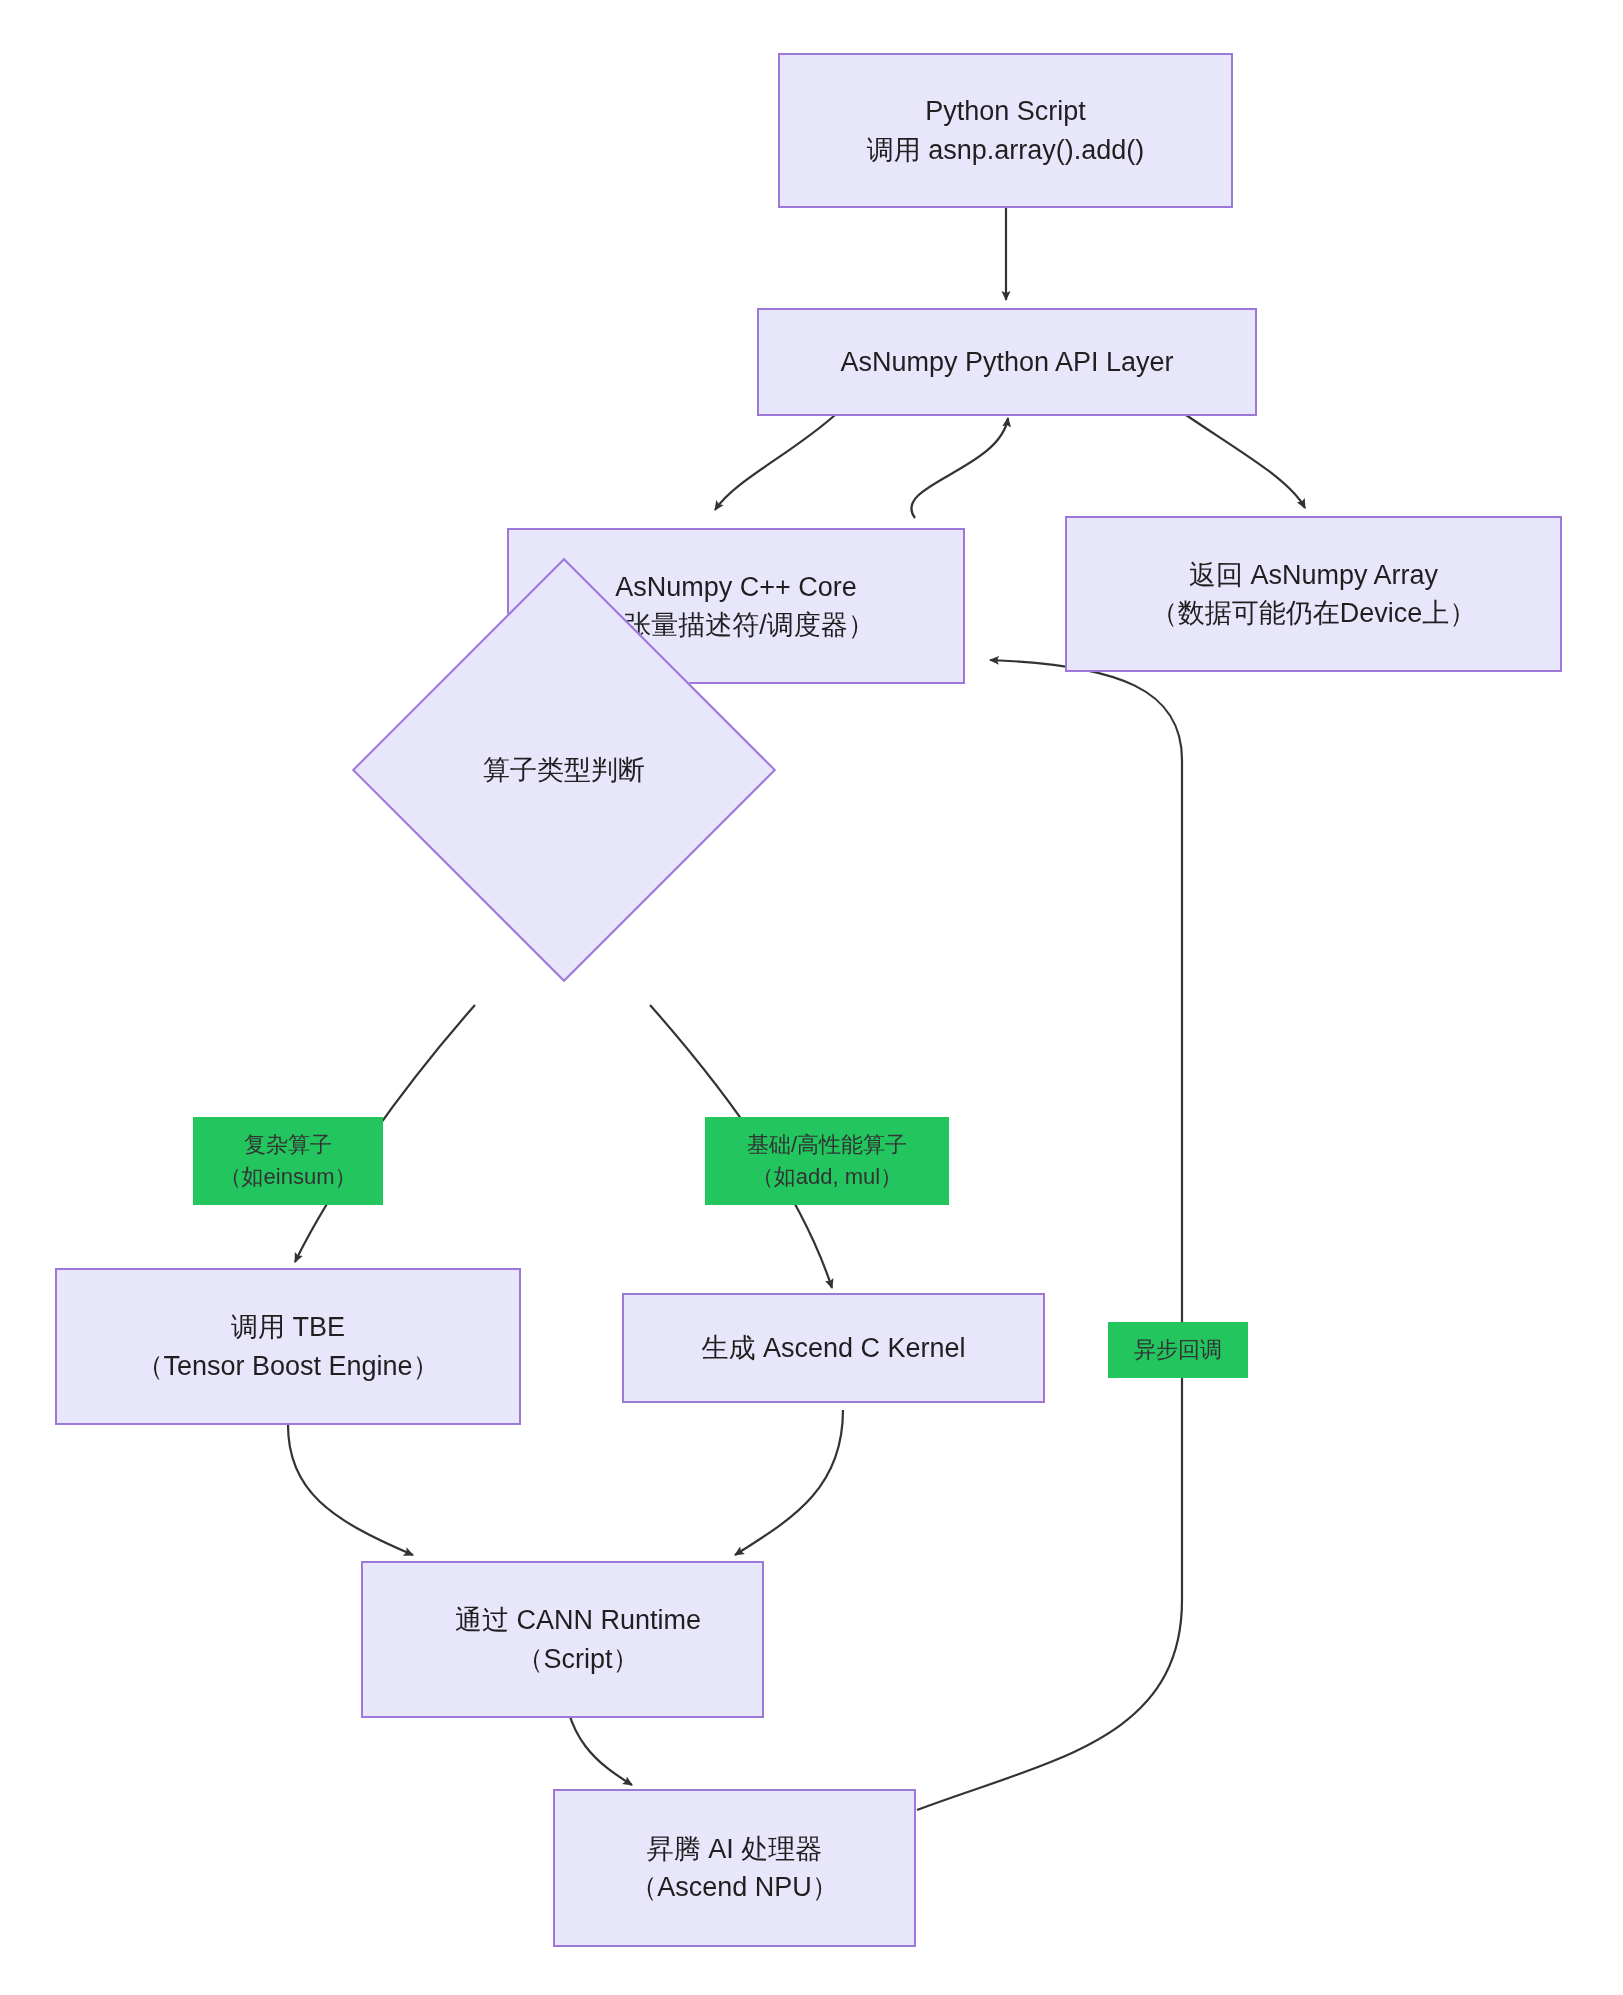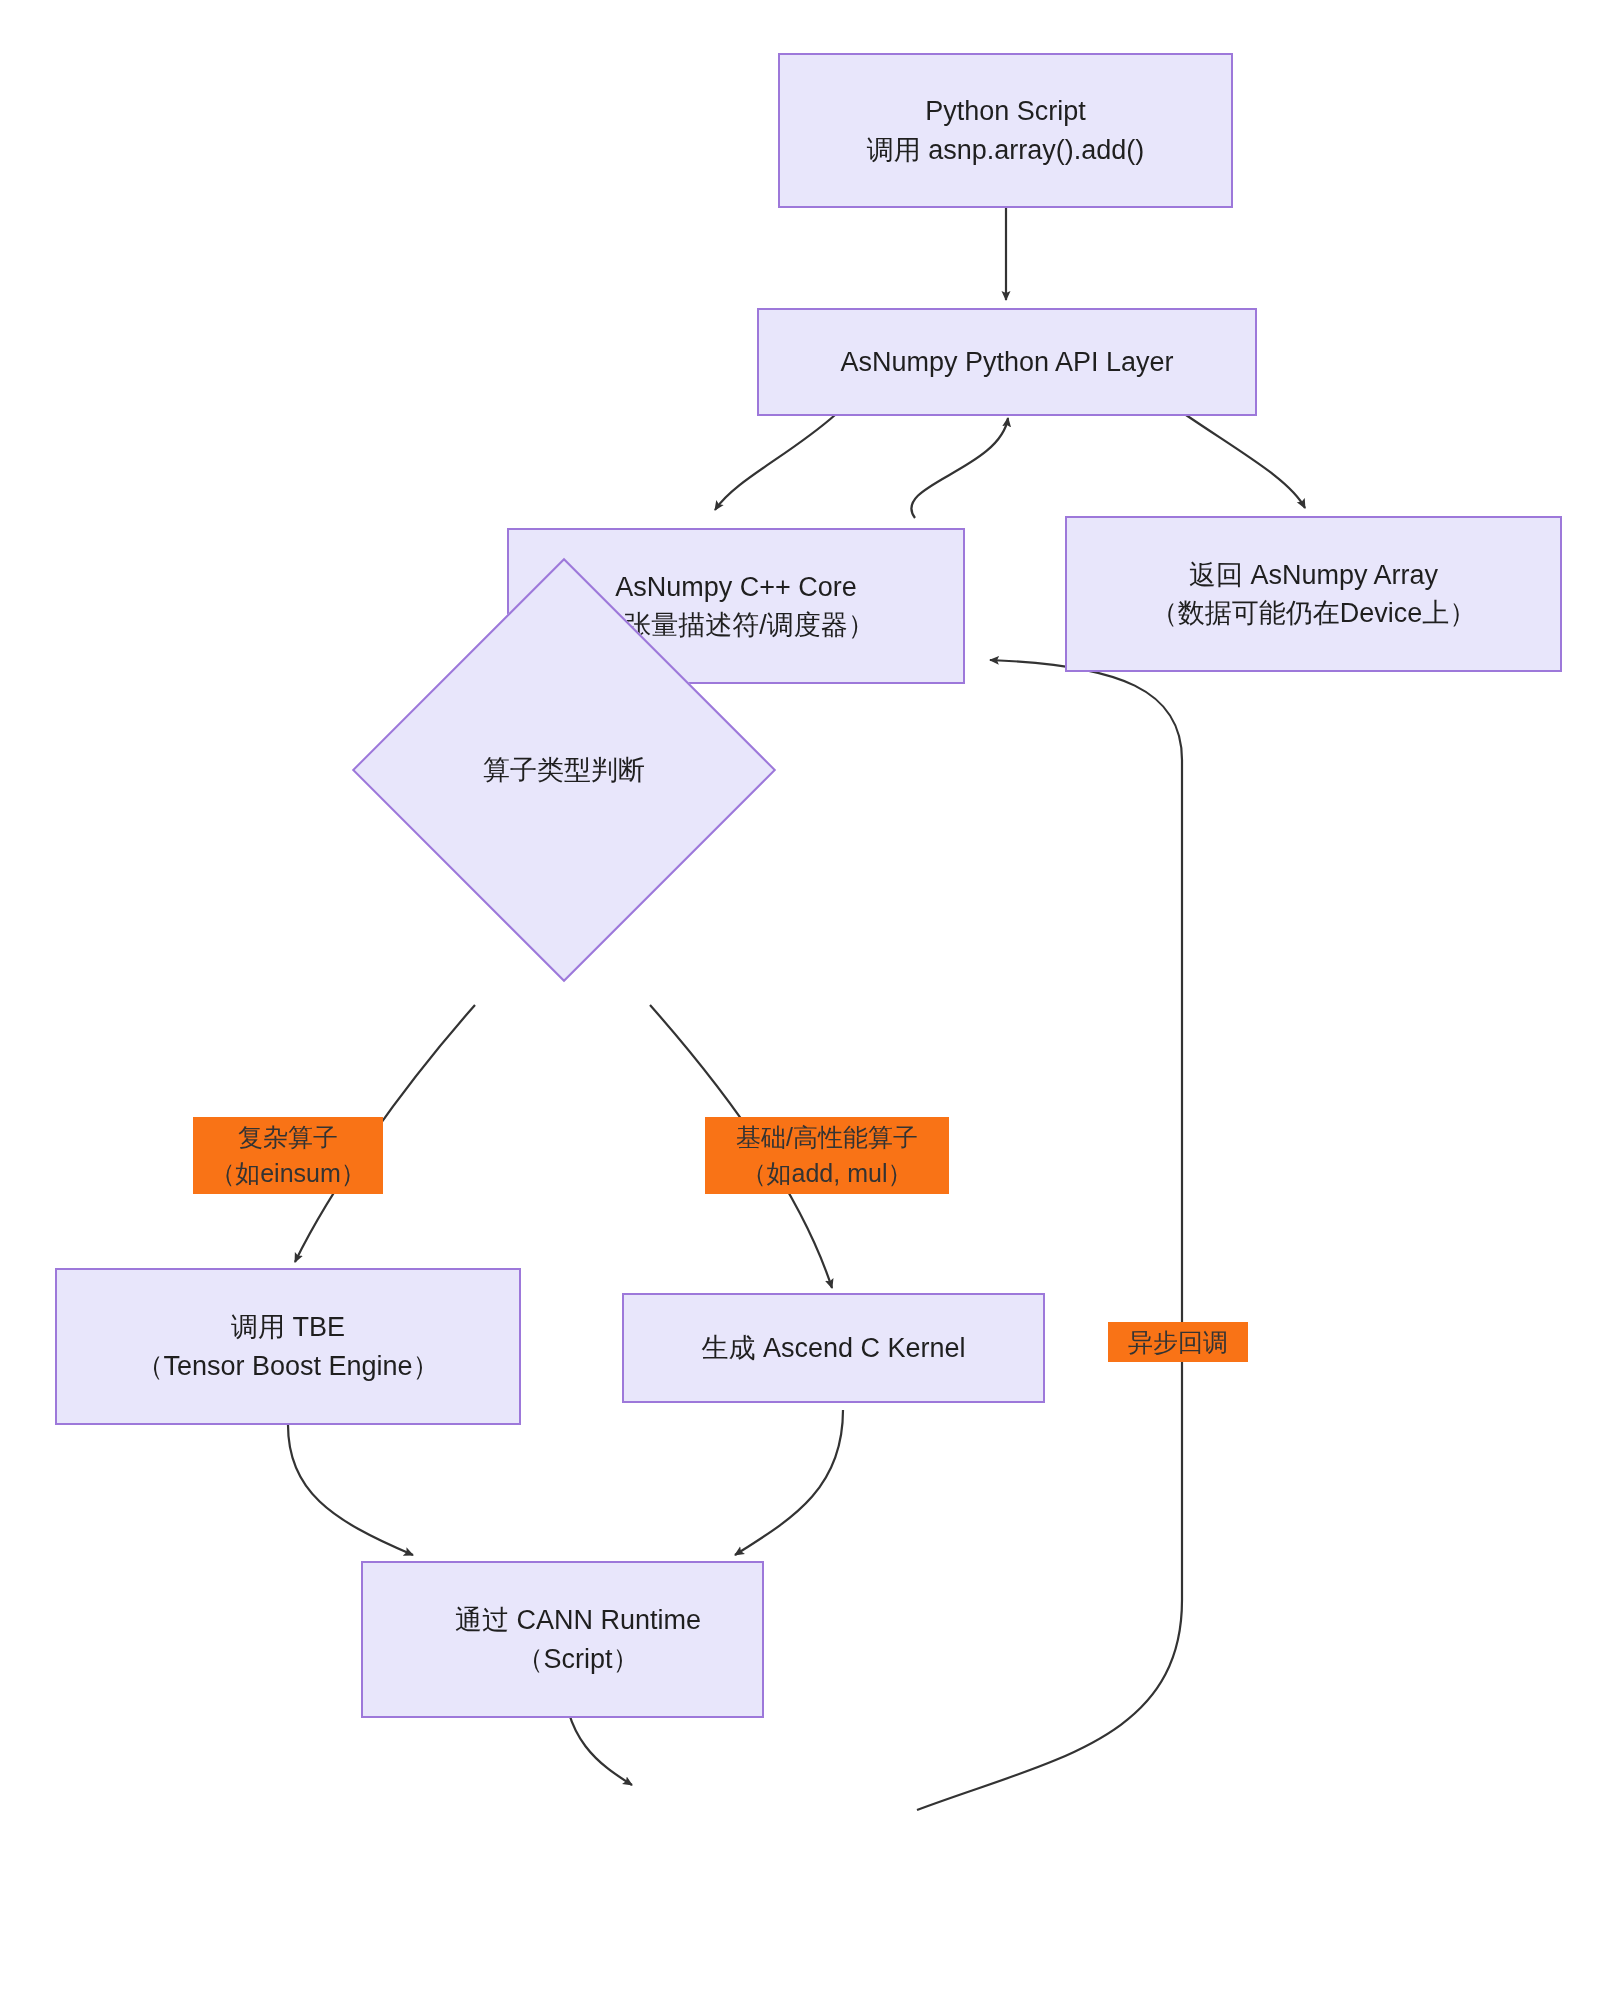--- a/index.html
+++ b/index.html
@@ -35,26 +35,26 @@
     display:flex;
     align-items:center;
     justify-content:center;
     color:#1f1f1f;
     font-size:27px;
     text-align:center;
     white-space:nowrap;
   }
   .edge-label{
     position:absolute;
-    background:#f97316;
+    background:#22c55e;
     color:#333333;
-    font-size:25px;
+    font-size:22px;
     line-height:1.45;
     text-align:center;
-    padding:2px 6px;
+    padding:12px 6px;
     box-sizing:border-box;
     white-space:nowrap;
   }
   .edge-label .l2{display:block;}
 </style>
 </head>
 <body>
 
 <div id="stage">
 
@@ -120,20 +120,24 @@
 
   <div class="node" style="left:622px;top:1293px;width:423px;height:110px;">
     <div>生成 Ascend C Kernel</div>
   </div>
 
   <div class="node" style="left:361px;top:1561px;width:403px;height:157px;padding-left:31px;">
     <div>通过 CANN Runtime</div>
     <div class="l2">（Script）</div>
   </div>
 
+  <div class="node" style="left:553px;top:1789px;width:363px;height:158px;">
+    <div>昇腾 AI 处理器</div>
+    <div class="l2">（Ascend NPU）</div>
+  </div>
 
   <div class="edge-label" style="left:193px;top:1117px;width:190px;">
     <span>复杂算子</span>
     <span class="l2">（如einsum）</span>
   </div>
 
   <div class="edge-label" style="left:705px;top:1117px;width:244px;">
     <span>基础/高性能算子</span>
     <span class="l2">（如add, mul）</span>
   </div>

